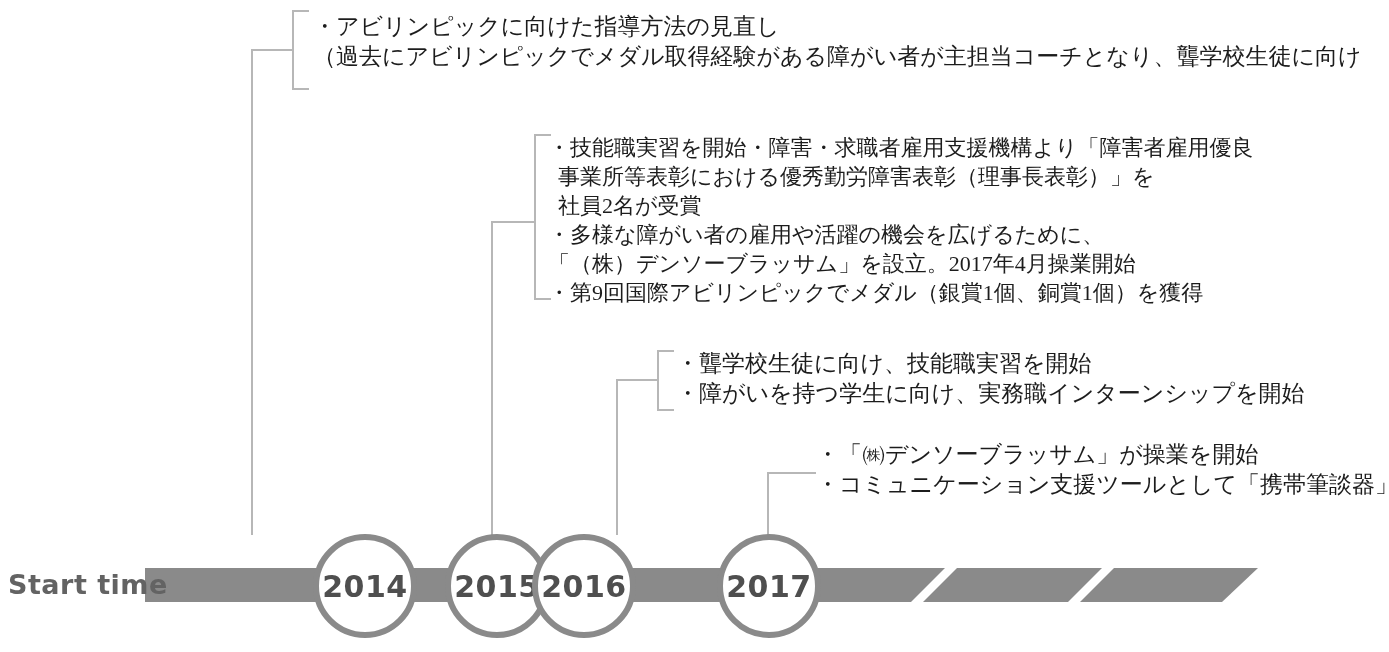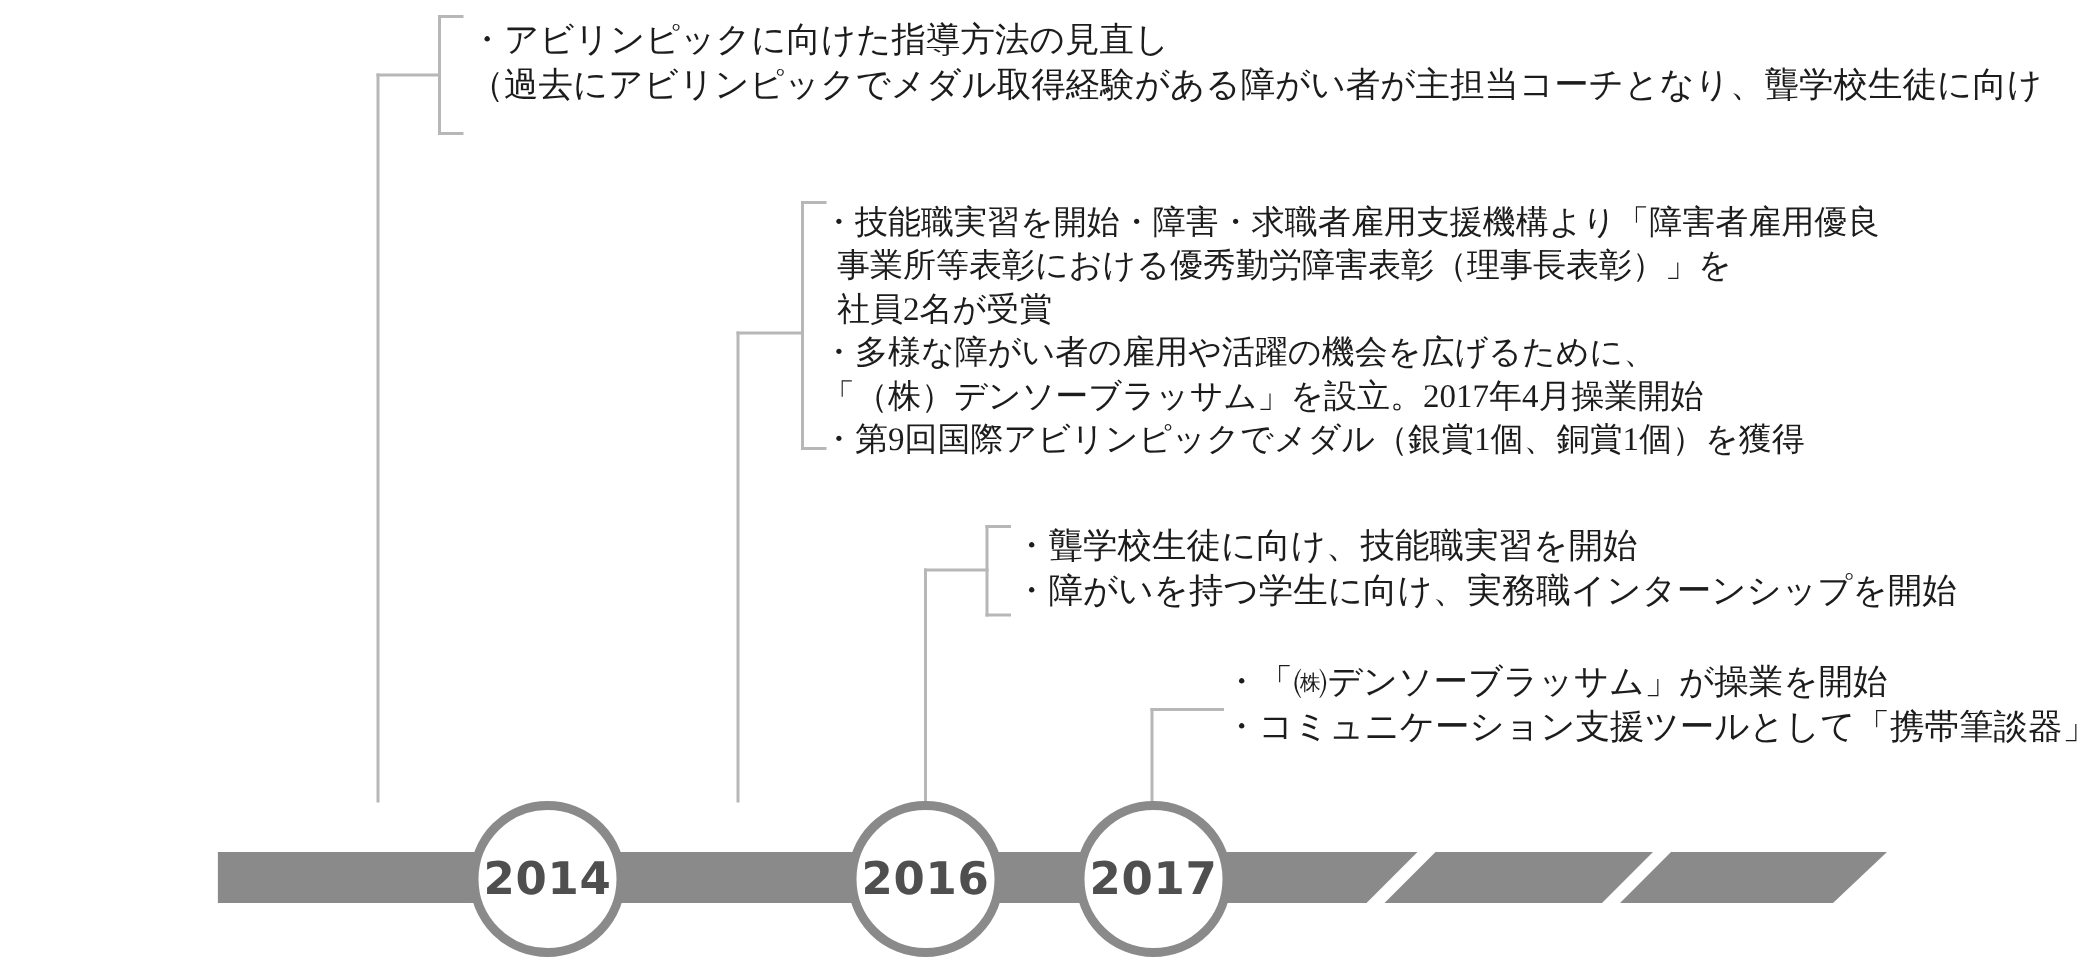--- a/index.html
+++ b/index.html
@@ -76,21 +76,21 @@
   }
   .year-circle span {
     font-size: 30px;
     font-weight: bold;
     color: #4f4f4f;
     letter-spacing: 0.5px;
   }
   .yc-2013 { left: 205px; }
   .yc-2014 { left: 313px; }
   .yc-2015 { left: 445px; }
-  .yc-2016 { left: 565px; }
+  .yc-2016 { left: 532px; }
   .yc-2017 { left: 717px; }
 
   
   .event-block {
     position: absolute;
     z-index: 4;
     color: #1c1c1c;
     font-size: 23px;
     white-space: nowrap;
   }
@@ -126,23 +126,27 @@
   <div class="cline" style="left:657px; top:409px; width:17px; height:2px;"></div>
 
   <div class="cline" style="left:767px; top:472px; width:2px;  height:63px;"></div>
   <div class="cline" style="left:767px; top:472px; width:49px; height:2px;"></div>
 
   <div class="bar">
     <div class="slash slash-1"></div>
     <div class="slash slash-2"></div>
   </div>
 
+  <div class="start-label">Start time</div>
 
   <div class="year-circle yc-2014">
     <span>2014</span>
+  </div>
+  <div class="year-circle yc-2015">
+    <span>2015</span>
   </div>
   <div class="year-circle yc-2016">
     <span>2016</span>
   </div>
   <div class="year-circle yc-2017">
     <span>2017</span>
   </div>
 
   <div class="event-block eb-2013">
     <div class="event-line">・アビリンピックに向けた指導方法の見直し</div>

